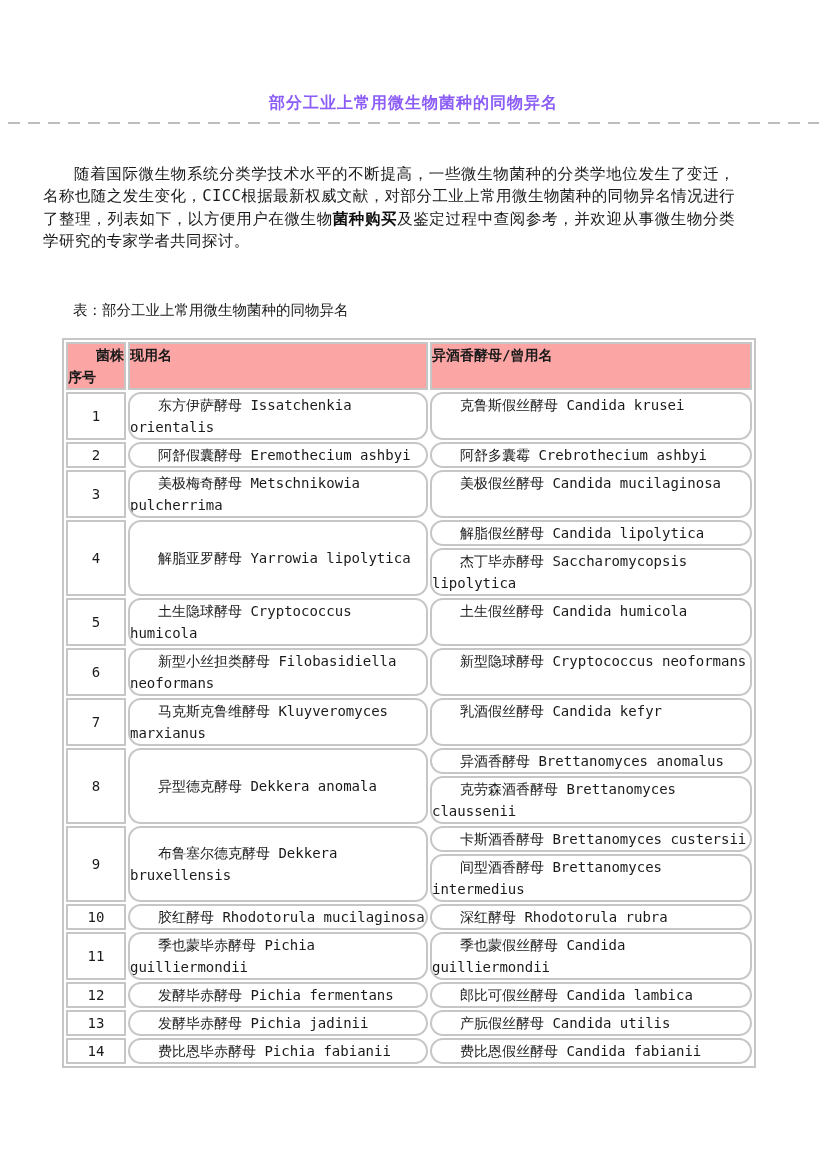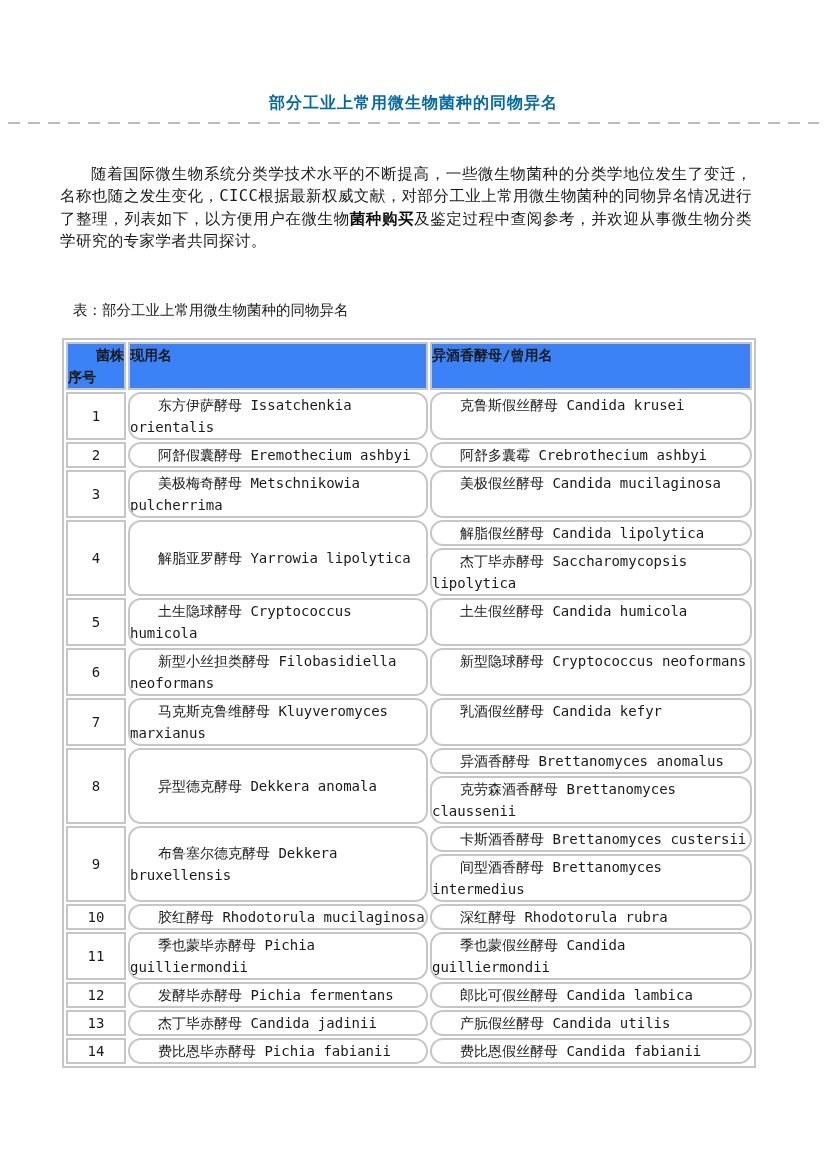--- a/index.html
+++ b/index.html
@@ -3,30 +3,30 @@
 <meta charset="utf-8">
 <style>
   html,body{margin:0;padding:0;background:#ffffff;}
   body{
     width:827px;height:1169px;position:relative;overflow:hidden;
     font-family:"DejaVu Sans Mono","Liberation Mono",monospace;
     color:#1a1a1a;
   }
   .page-title{
     position:absolute;top:93px;left:0;width:100%;
-    text-align:center;font-size:16px;font-weight:bold;color:#0369a1;
+    text-align:center;font-size:16px;font-weight:bold;color:#8b5cf6;
     letter-spacing:1px;
     font-family:"Liberation Sans","DejaVu Sans",sans-serif;
   }
   .dashed-divider{
     position:absolute;top:122px;left:8px;width:811px;height:2px;
     background:repeating-linear-gradient(to right,#bdbdbd 0 12px,transparent 12px 20px);
   }
   .intro{
-    position:absolute;top:147px;left:60px;width:692px;
+    position:absolute;top:147px;left:43px;width:692px;
     font-size:15.5px;line-height:22.6px;letter-spacing:0.4px;
     text-align:justify;text-indent:2em;
   }
   .intro b{font-weight:bold;color:#111;}
   .table-caption{
     position:absolute;top:301px;left:46px;width:690px;
     font-size:14.5px;padding-left:27px;
   }
   .table-wrap{position:absolute;top:338px;left:62px;}
   table.synonym{
@@ -35,21 +35,21 @@
     table-layout:fixed;width:694px;
   }
   col.c1{width:60px}
   col.c2{width:300px}
   col.c3{width:322px}
   th,td{
     border:2px solid #c6c6c6;
     font-size:14px;line-height:22px;
     padding:0;overflow:hidden;word-wrap:break-word;
   }
-  th{font-weight:bold;vertical-align:top;background:#3b82f6;}
+  th{font-weight:bold;vertical-align:top;background:#fca5a5;}
   th.h1{text-align:left;text-indent:2em;}
   th.h2,th.h3{text-align:left;text-indent:0;}
   td.num{text-align:center;vertical-align:middle;}
   td.cur,td.syn{text-align:left;text-indent:2em;vertical-align:top;border-radius:13px;}
   td.mid{vertical-align:middle;margin-left:44px;}
 </style>
 </head>
 <body>
 
 <div class="page-title">部分工业上常用微生物菌种的同物异名</div>
@@ -139,21 +139,21 @@
           <td class="cur" rowspan="1">季也蒙毕赤酵母 Pichia guilliermondii</td>
           <td class="syn">季也蒙假丝酵母 Candida guilliermondii</td>
         </tr>
         <tr>
           <td class="num" rowspan="1">12</td>
           <td class="cur" rowspan="1">发酵毕赤酵母 Pichia fermentans</td>
           <td class="syn">郎比可假丝酵母 Candida lambica</td>
         </tr>
         <tr>
           <td class="num" rowspan="1">13</td>
-          <td class="cur" rowspan="1">杰丁毕赤酵母 Candida jadinii</td>
+          <td class="cur" rowspan="1">发酵毕赤酵母 Pichia jadinii</td>
           <td class="syn">产朊假丝酵母 Candida utilis</td>
         </tr>
         <tr>
           <td class="num" rowspan="1">14</td>
           <td class="cur" rowspan="1">费比恩毕赤酵母 Pichia fabianii</td>
           <td class="syn">费比恩假丝酵母 Candida fabianii</td>
         </tr>
       </tbody>
   </table>
 </div>

